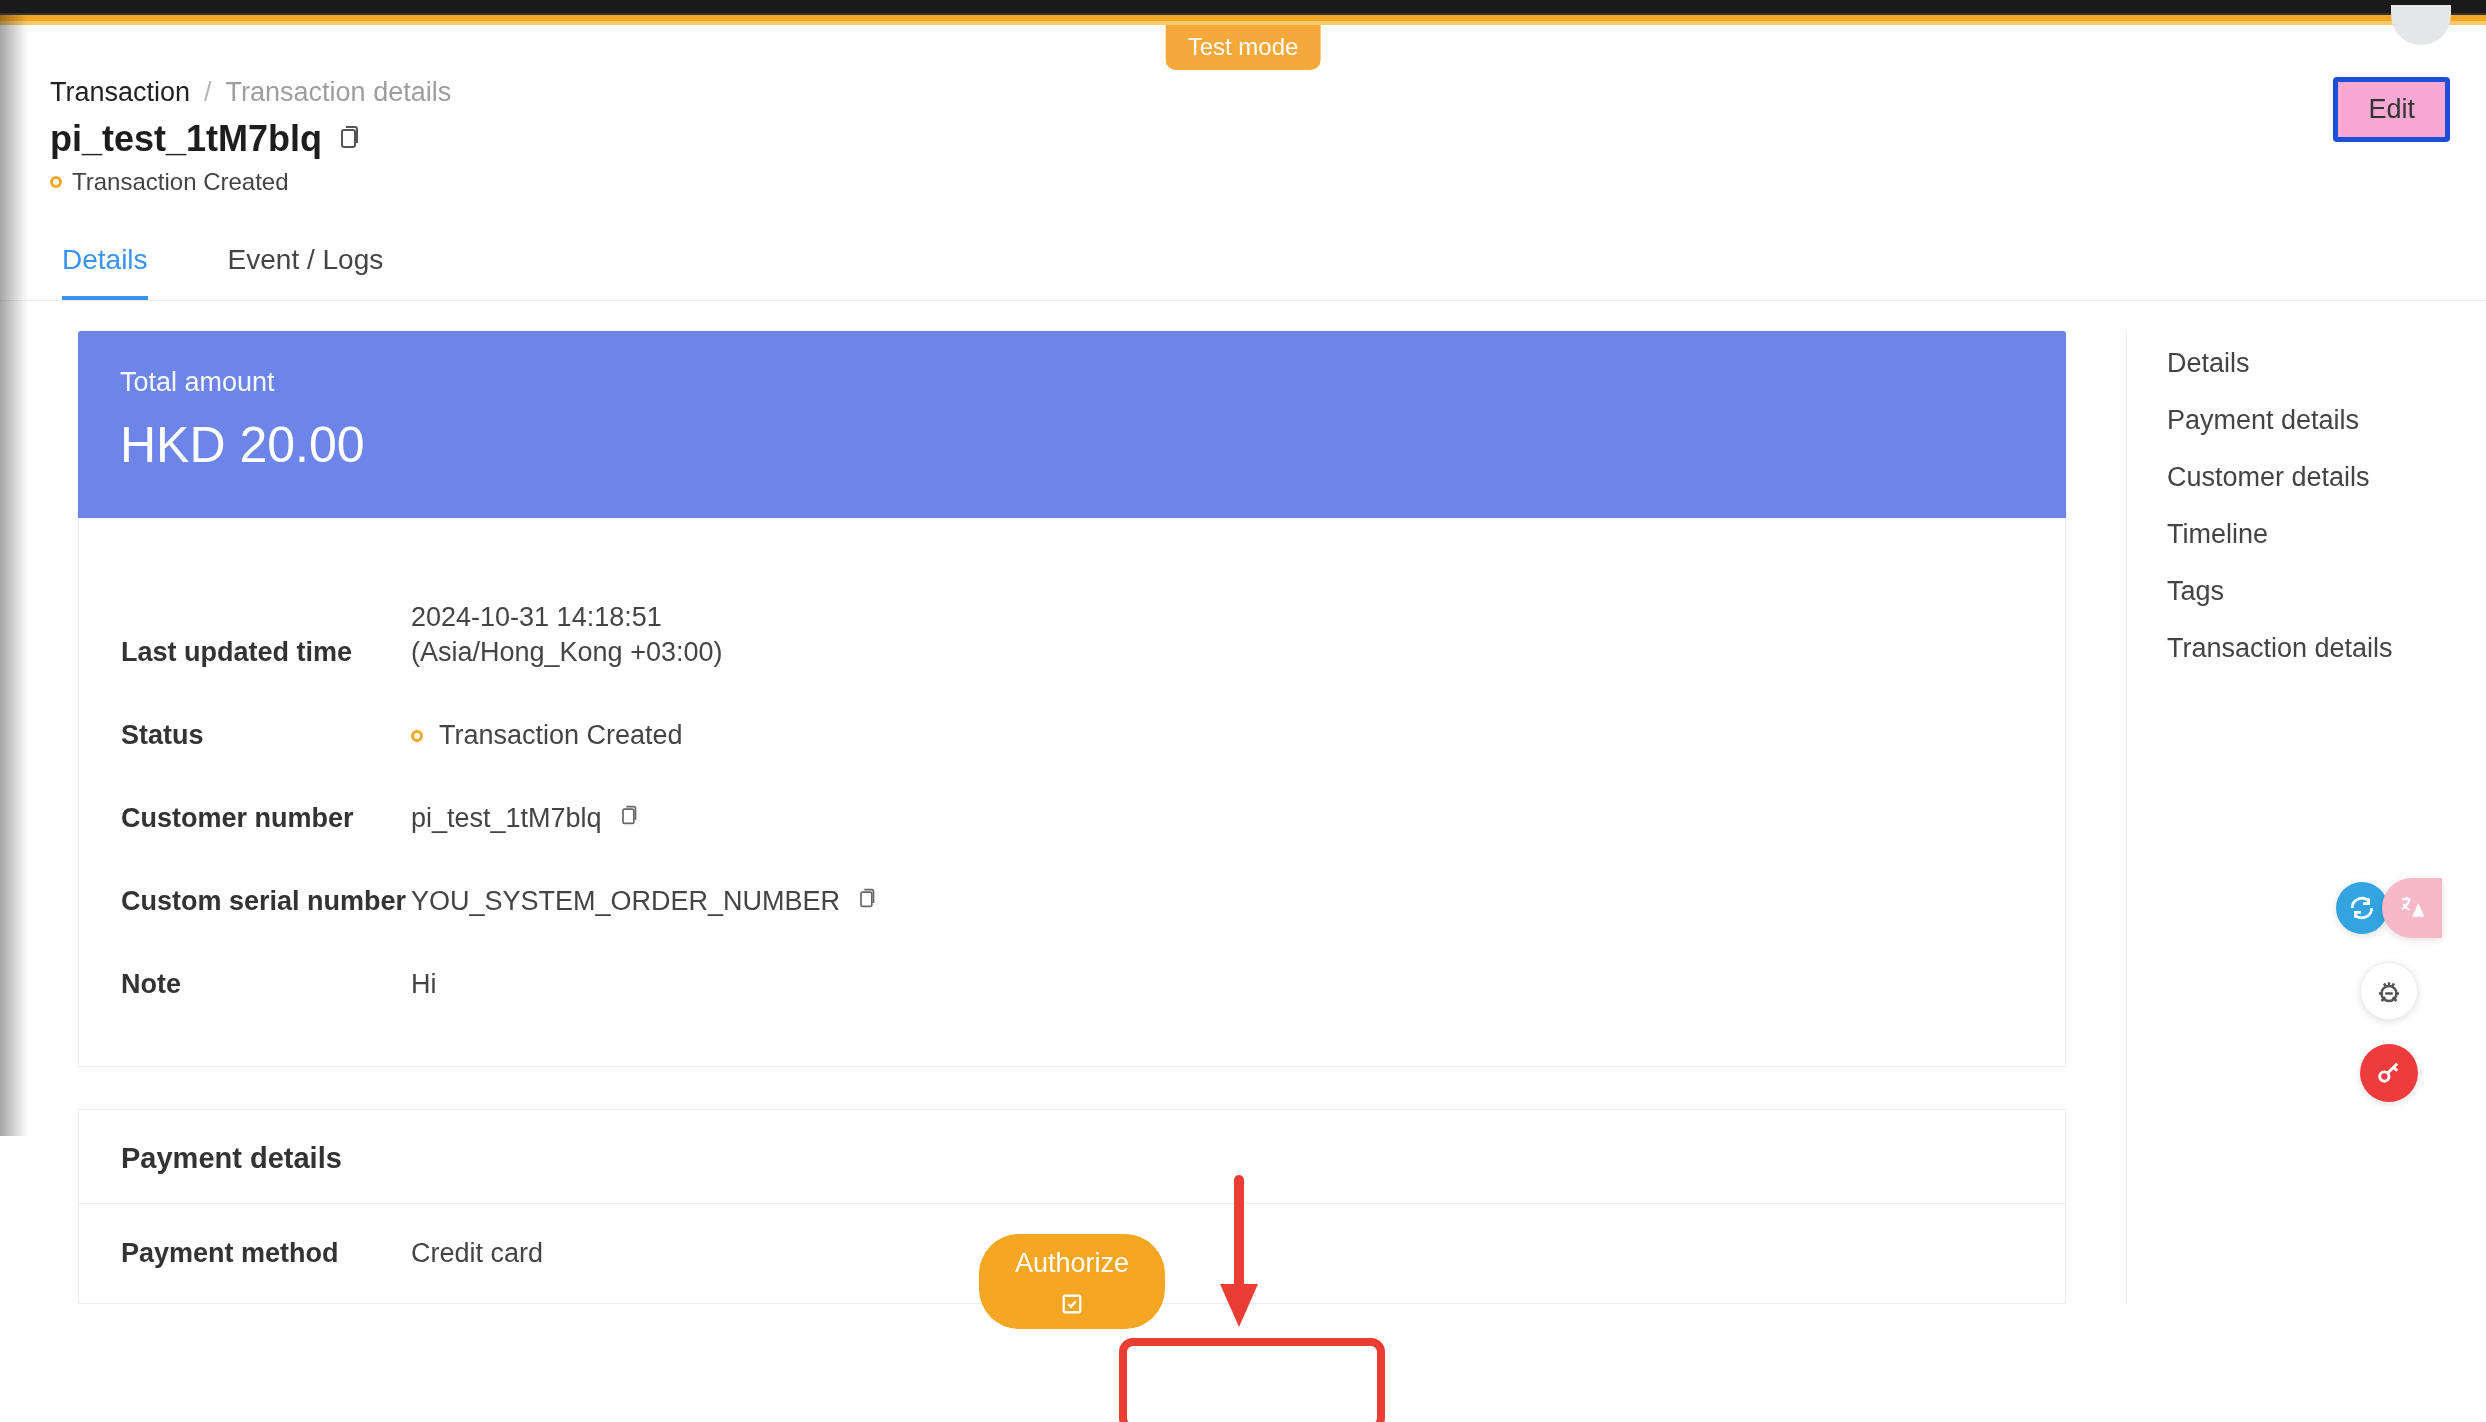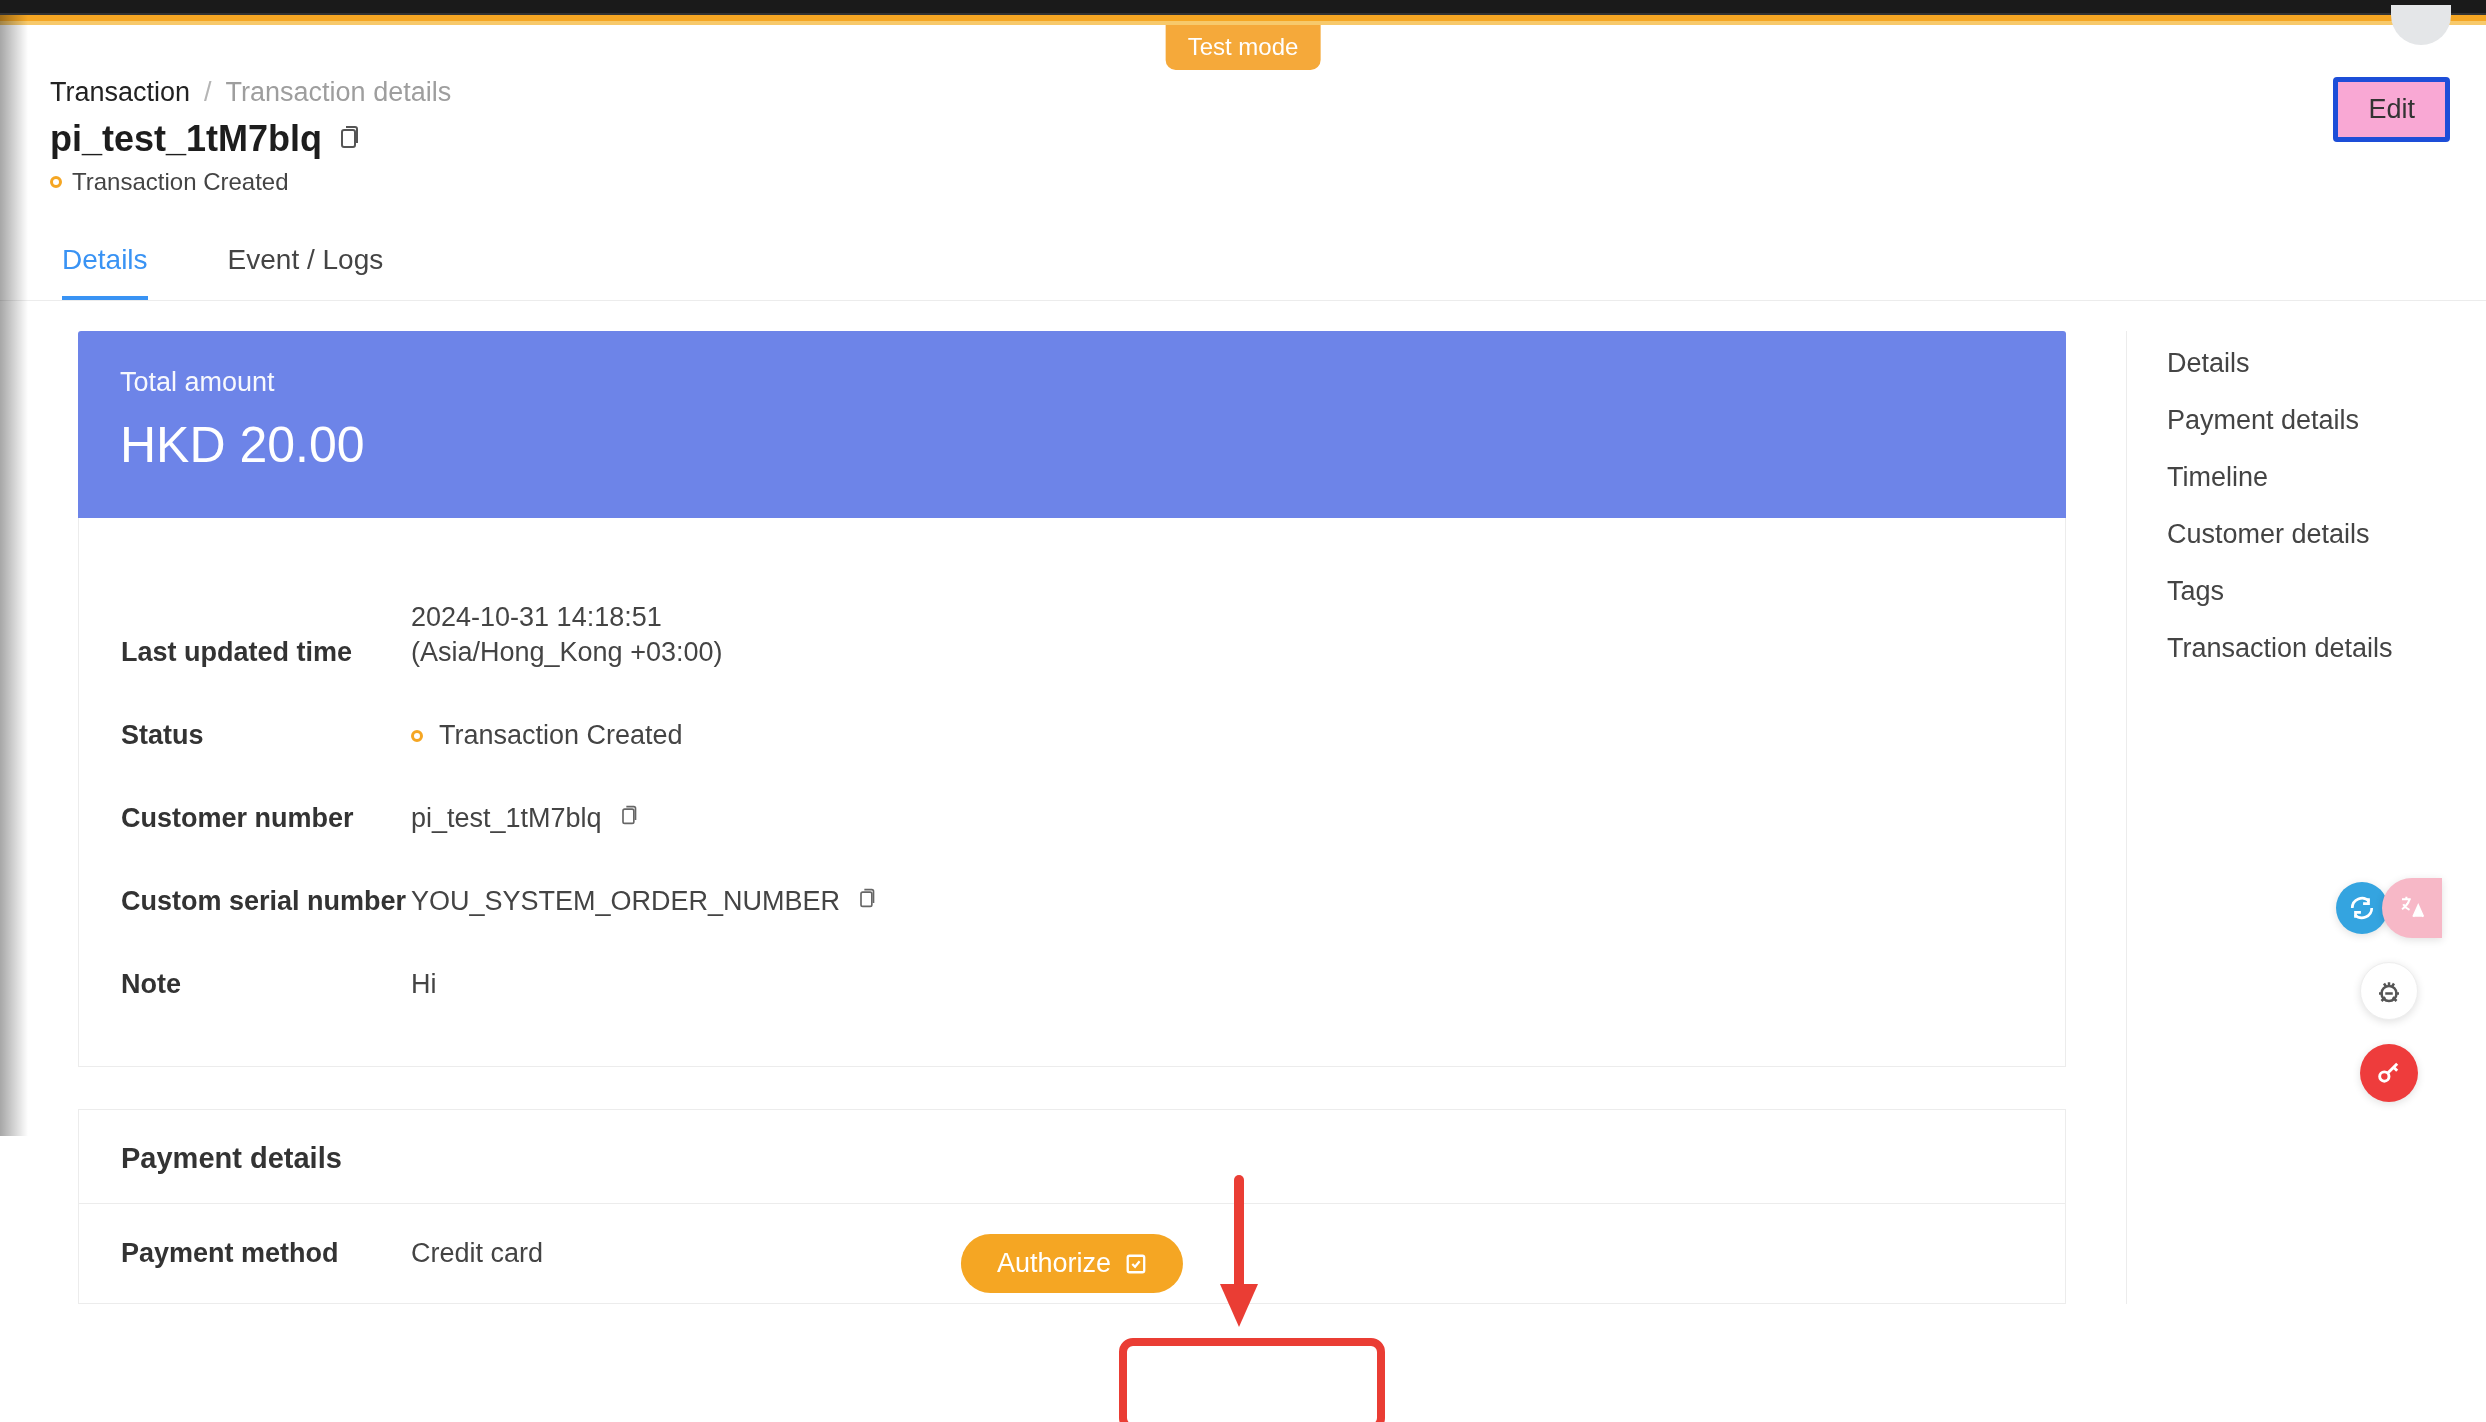--- a/index.html
+++ b/index.html
@@ -214,20 +214,21 @@
       border-radius: 40px;
       padding: 14px 36px;
       display: flex;
       align-items: center;
       gap: 14px;
       cursor: pointer;
       position: absolute;
       left: 50%;
       transform: translateX(-50%);
       top: 30px;
+      flex-direction: column;
     }
     .authorize-btn svg { width: 22px; height: 22px; stroke: #fff; }
     .annotation-box {
       position: absolute;
       border: 8px solid #ea3d34;
       border-radius: 14px;
       pointer-events: none;
       z-index: 20;
     }
     .annotation-arrow {
@@ -390,22 +391,22 @@
                   <path d="M8 12l3 3 5-6"></path>
                 </svg>
             </button>
           </div>
         </div>
       </div>
 
       <div class="side-col">
         <div class="sidenav-item">Details</div>
         <div class="sidenav-item">Payment details</div>
+        <div class="sidenav-item">Customer details</div>
         <div class="sidenav-item">Timeline</div>
-        <div class="sidenav-item">Customer details</div>
         <div class="sidenav-item">Tags</div>
         <div class="sidenav-item">Transaction details</div>
       </div>
     </div>
 
     <svg class="annotation-arrow" style="left:1214px; top:1157px; width:50px; height:160px;" viewBox="0 0 50 160">
       <line x1="25" y1="8" x2="25" y2="118" stroke="#ea3d34" stroke-width="10" stroke-linecap="round"></line>
       <polygon points="25,155 6,112 44,112" fill="#ea3d34"></polygon>
     </svg>
     <div class="annotation-box" style="left:1119px; top:1323px; width:266px; height:94px;"></div>

